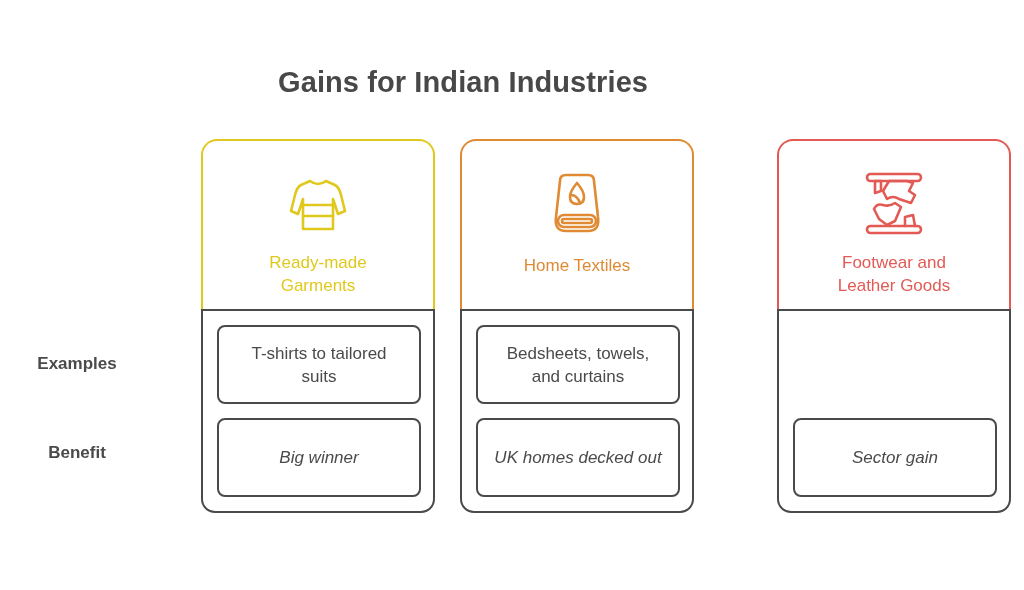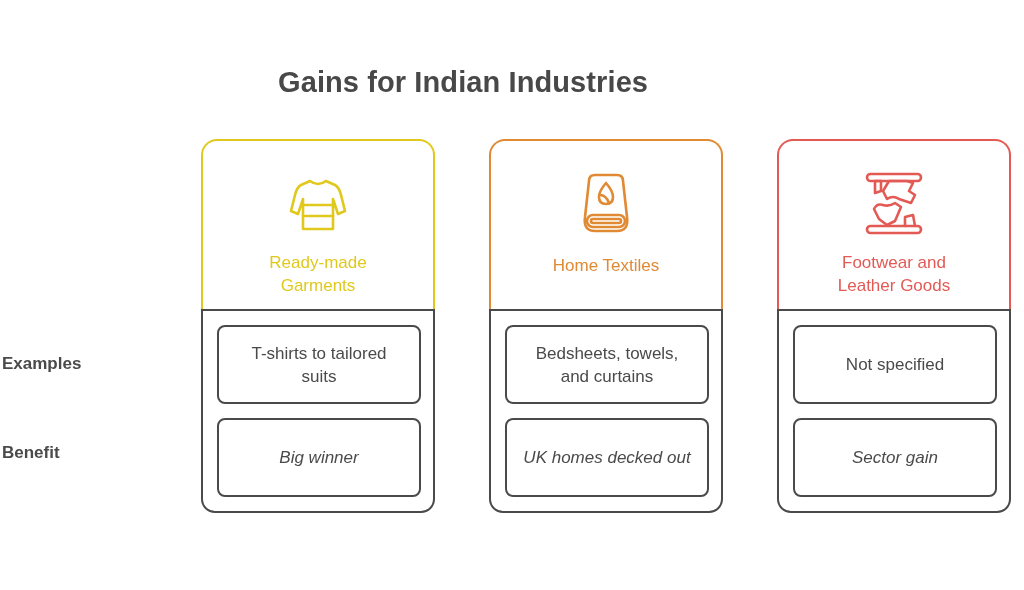--- a/index.html
+++ b/index.html
@@ -1,18 +1,18 @@
 <!DOCTYPE html>
 <html><head>
 <meta charset="utf-8">
 <style>
   html, body { margin:0; padding:0; background:#ffffff; }
   body { width:1024px; height:590px; position:relative; overflow:hidden; font-family:"Liberation Sans", sans-serif; color:#4a4a4a; }
   .title { position:absolute; left:250px; top:66px; font-size:29px; font-weight:bold; color:#484848; letter-spacing:0.1px;margin-left:28px; }
-  .row-label { position:absolute; width:150px; text-align:left; font-size:17px; font-weight:bold; color:#4a4a4a; }
+  .row-label { position:absolute; width:150px; text-align:center; font-size:17px; font-weight:bold; color:#4a4a4a; }
   .card { position:absolute; top:139px; width:234px; height:374px; box-sizing:border-box; }
   .card-top { position:absolute; left:0; top:0; width:234px; height:172px; box-sizing:border-box; border:2px solid; border-bottom:none; border-radius:16px 16px 0 0; }
   .card-bottom { position:absolute; left:0; top:170px; width:234px; height:204px; box-sizing:border-box; border:2px solid #4a4a4a; border-radius:0 0 14px 14px; }
   .icon { position:absolute; left:50%; top:28px; transform:translateX(-50%); width:70px; height:70px; }
   .card-title { position:absolute; left:0; right:0; text-align:center; font-size:17px; line-height:23px; }
   .cell { position:absolute; left:14px; width:204px; height:79px; box-sizing:border-box; border:2px solid #4a4a4a; border-radius:8px; display:flex; align-items:center; justify-content:center; text-align:center; font-size:17px; line-height:23px; color:#4a4a4a; padding:0 14px; }
   .cell.ex { top:14px; }
   .cell.bn { top:107px;font-style:italic; }
 </style>
 </head>
@@ -34,21 +34,21 @@
       <div>Ready-made</div>
       <div>Garments</div>
     </div>
   </div>
   <div class="card-bottom">
     <div class="cell ex">T-shirts to tailored suits</div>
     <div class="cell bn">Big winner</div>
   </div>
 </div>
 
-<div class="card" style="left:489px;padding-left:43px;">
+<div class="card" style="left:460px;padding-left:43px;">
   <div class="card-top" style="border-color:#e08a34;">
     <svg class="icon" viewBox="0 0 70 70" fill="none" stroke="#e08a34" stroke-width="2.6" stroke-linejoin="round" stroke-linecap="round">
       <path d="M18 12 Q18 6 24 6 L46 6 Q52 6 52 12 L56 48 Q58 62 46 62 L24 62 Q12 62 14 48 Z"></path>
       <rect x="16" y="46" width="38" height="12" rx="6"></rect>
       <rect x="20" y="50" width="30" height="4" rx="2"></rect>
       <path d="M35 14 Q28 22 28 28 Q28 35 35 35 Q42 35 42 28 Q42 22 35 14 Z"></path>
       <path d="M29 26 Q35 26 38 34"></path>
     </svg>
     <div class="card-title" style="top:113px; color:#e08a34;">
       <div>Home Textiles</div>
@@ -69,16 +69,15 @@
       <path d="M30 12 L24 22 L28 30 Q34 26 40 30 L52 34 L56 26 L50 22 L54 14 L48 12 Z"></path>
       <path d="M15 40 Q18 34 24 36 Q30 38 36 34 L42 38 L36 52 L28 56 L20 50 Z"></path>
       <path d="M46 57 L46 48 L54 46 L56 57"></path>
     </svg>
     <div class="card-title" style="top:110px; color:#e35a55;">
       <div>Footwear and</div>
       <div>Leather Goods</div>
     </div>
   </div>
   <div class="card-bottom">
-    <div class="cell ex">Not specified</div>
     <div class="cell bn">Sector gain</div>
   </div>
 </div>
 
 </body></html>

